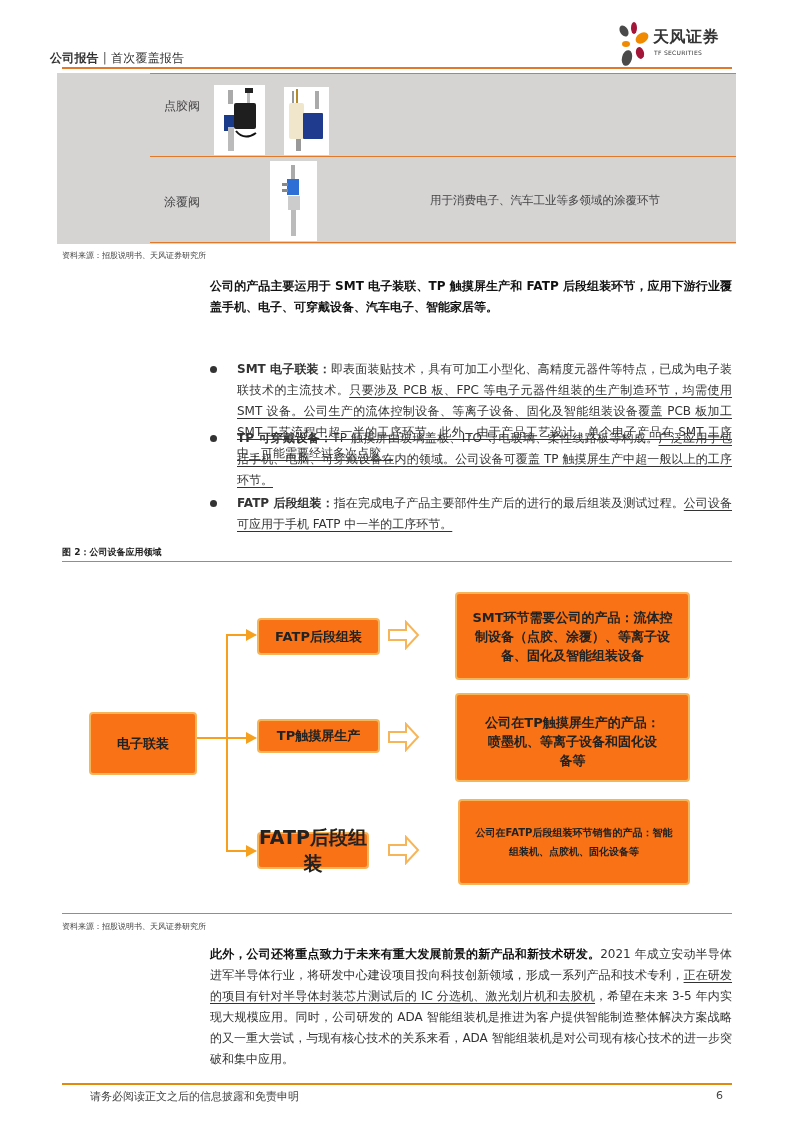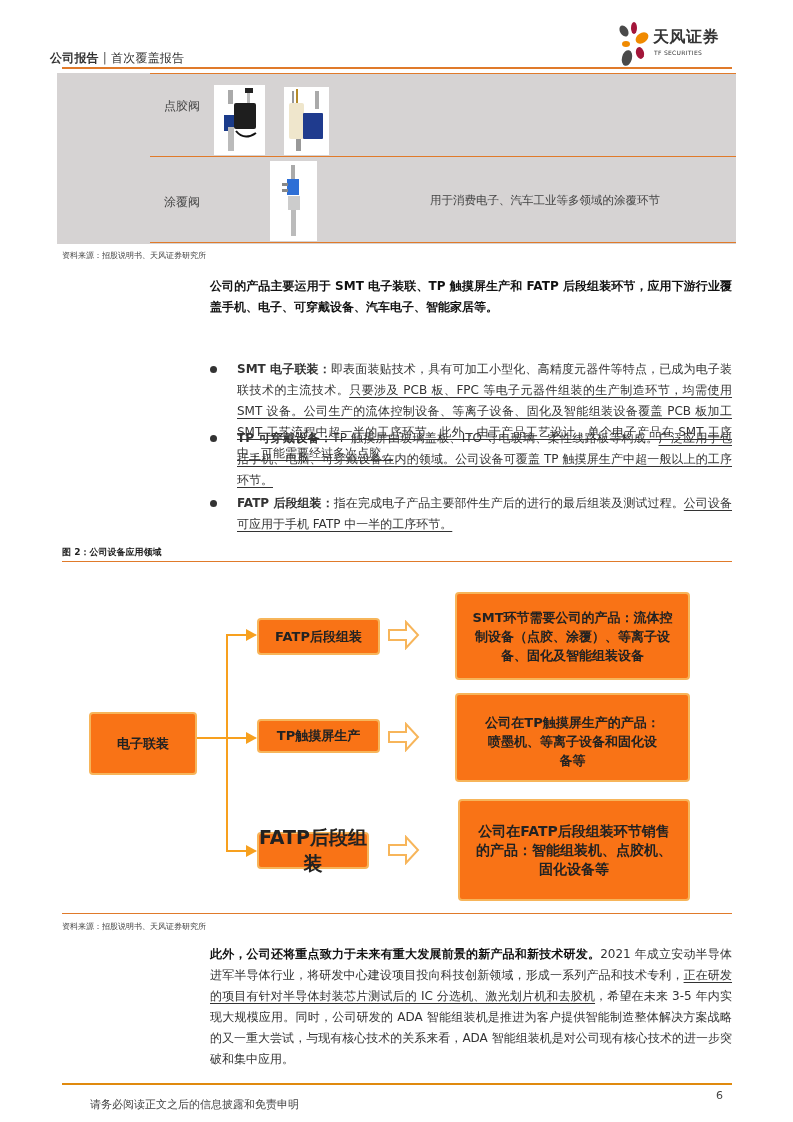--- a/index.html
+++ b/index.html
@@ -44,21 +44,21 @@
   .fig-line { position: absolute; left: 62px; top: 561px; width: 670px; height: 1px; background: #e07a2a; }
   .fig-line2 { position: absolute; left: 62px; top: 913px; width: 670px; height: 1px; background: #e07a2a; }
 
   
   .box { position: absolute; border: 2px solid #f7b55a; border-radius: 4px; background: #f97316; display: flex; align-items: center; justify-content: center; text-align: center; font-weight: bold; color: #222; }
   .hline { position: absolute; height: 2px; background: #f7a01e; }
   .vline { position: absolute; width: 2px; background: #f7a01e; }
   .arrowhead { position: absolute; width: 0; height: 0; border-top: 6px solid transparent; border-bottom: 6px solid transparent; border-left: 11px solid #f7a01e; }
 
   .footer-line { position: absolute; left: 62px; top: 1083px; width: 670px; height: 2px; background: #e08a0e; }
-  .footer-text { position: absolute; left: 90px; top: 1089px; font-size: 11px; color: #444; margin-top: 8px; }
+  .footer-text { position: absolute; left: 90px; top: 1089px; font-size: 11px; color: #444; }
   .page-num { position: absolute; left: 716px; top: 1089px; font-size: 11px; color: #444; }
 </style>
 </head>
 <body>
 
 <div class="header-title">
   <span>公司报告</span><span class="sep">|</span><span class="sub">首次覆盖报告</span>
 </div>
 <div class="logo">
   <svg width="36" height="46" viewBox="0 0 36 46">
@@ -156,21 +156,21 @@
   </svg>
   <svg style="position:absolute; left:388px; top:722px;" width="32" height="30" viewBox="0 0 32 30">
     <path d="M1 10 H18 V2 L30 15 L18 28 V20 H1 Z" fill="none" stroke="#f7b55a" stroke-width="2"></path>
   </svg>
   <svg style="position:absolute; left:388px; top:835px;" width="32" height="30" viewBox="0 0 32 30">
     <path d="M1 10 H18 V2 L30 15 L18 28 V20 H1 Z" fill="none" stroke="#f7b55a" stroke-width="2"></path>
   </svg>
 
   <div class="box" style="left:455px; top:592px; width:235px; height:88px; font-size:13px; line-height:19px; padding:0 12px;">SMT环节需要公司的产品：流体控制设备（点胶、涂覆）、等离子设备、固化及智能组装设备</div>
   <div class="box" style="left:455px; top:693px; width:235px; height:89px; font-size:13px; line-height:19px; padding:0 28px; align-items:flex-start; padding-top:18px;">公司在TP触摸屏生产的产品：喷墨机、等离子设备和固化设备等</div>
-  <div class="box" style="left:458px; top:799px; width:232px; height:102px; font-size:14px; line-height:19px; padding:0 12px;">公司在FATP后段组装环节销售的产品：智能组装机、点胶机、固化设备等</div>
+  <div class="box" style="left:458px; top:799px; width:232px; height:86px; font-size:10px; line-height:19px; padding:0 12px;">公司在FATP后段组装环节销售的产品：智能组装机、点胶机、固化设备等</div>
 </div>
 
 <div class="fig-line2"></div>
 <div class="source" style="top:921px;">资料来源：招股说明书、天风证券研究所</div>
 
 <div class="para" style="top:944px;"><b>此外，公司还将重点致力于未来有重大发展前景的新产品和新技术研发。</b><span>2021 年成立安动半导体进军半导体行业，将研发中心建设项目投向科技创新领域，形成一系列产品和技术专利，</span><span class="u">正在研发的项目有针对半导体封装芯片测试后的 IC 分选机、激光划片机和去胶机</span><span>，希望在未来 3-5 年内实现大规模应用。同时，公司研发的 ADA 智能组装机是推进为客户提供智能制造整体解决方案战略的又一重大尝试，与现有核心技术的关系来看，ADA 智能组装机是对公司现有核心技术的进一步突破和集中应用。</span></div>
 
 <div class="footer-line"></div>
 <div class="footer-text">请务必阅读正文之后的信息披露和免责申明</div>
 <div class="page-num">6</div>

